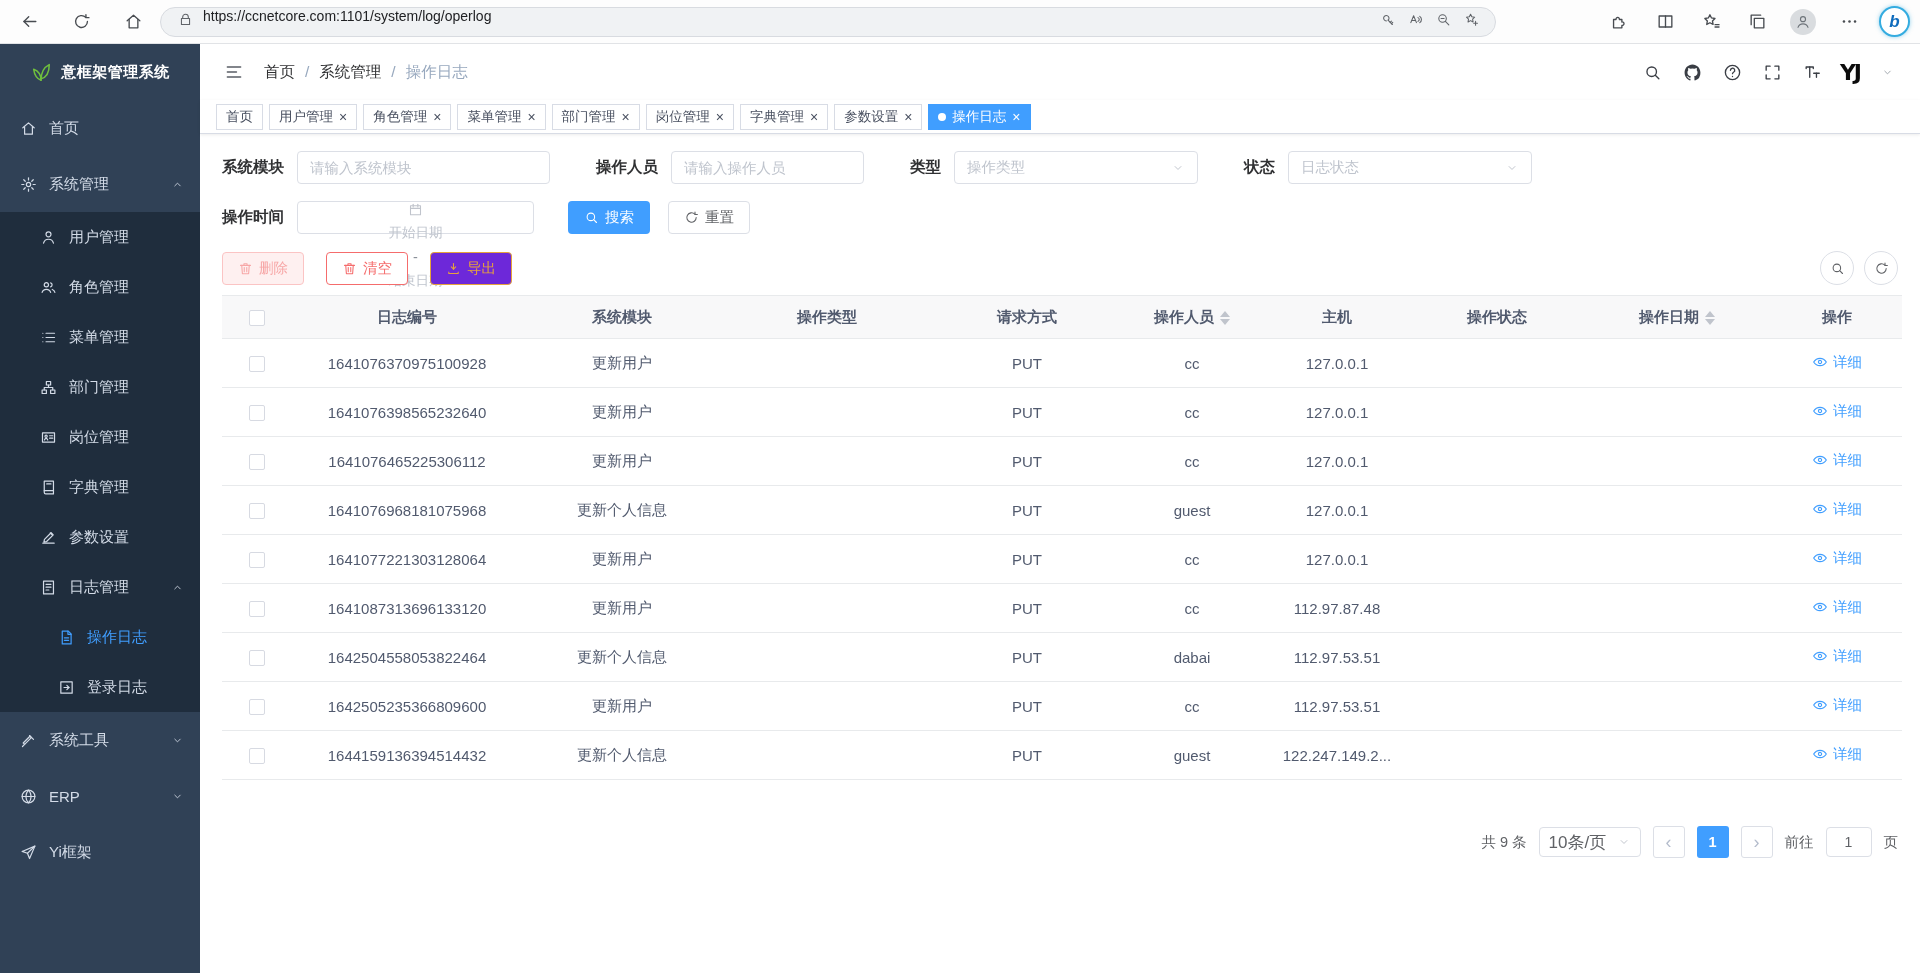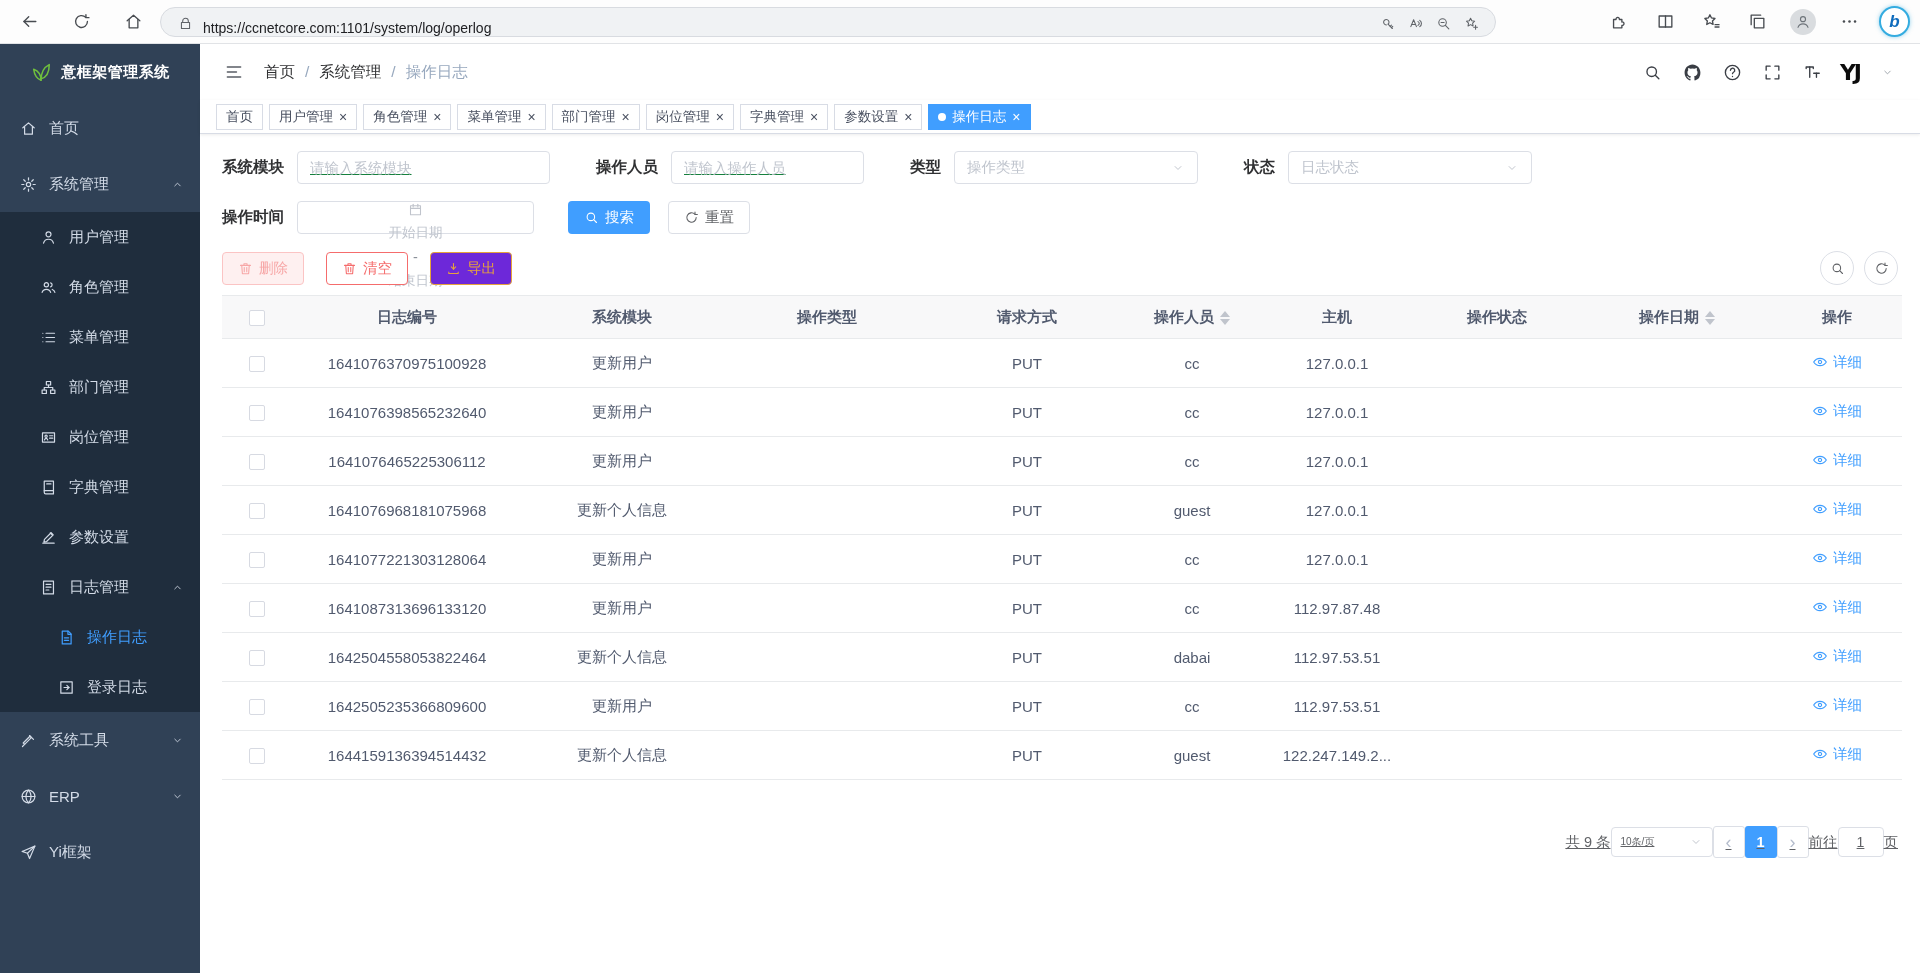--- a/index.html
+++ b/index.html
@@ -8,21 +8,21 @@
   svg.ic{stroke:currentColor;fill:none;stroke-width:1.7;stroke-linecap:round;stroke-linejoin:round;display:block;}
   svg.ic.fill{fill:currentColor;stroke:none;}
   [data-icon]{display:inline-flex;align-items:center;justify-content:center;}
   [data-icon] svg{width:16px;height:16px;}
 
   
   .browser-bar{height:44px;background:#fdfdfd;border-bottom:1px solid #e1e3e6;display:flex;align-items:center;padding:0 10px;}
   .nav-group{display:flex;align-items:center;gap:14px;}
   .nav-btn{width:38px;height:34px;border-radius:6px;display:inline-flex;align-items:center;justify-content:center;color:#484c51;cursor:pointer;}
   .nav-btn svg{width:19px;height:19px;}
-  .address-bar{margin-left:8px;width:1336px;height:30px;background:#f0f2f4;border:1px solid #d8dbe0;border-radius:15px;display:flex;align-items:flex-end;padding:0 12px;}
+  .address-bar{margin-left:8px;width:1336px;height:30px;background:#f0f2f4;border:1px solid #d8dbe0;border-radius:15px;display:flex;align-items:flex-start;padding:0 12px;}
   .addr-icon{width:24px;height:24px;color:#5f6368;cursor:pointer;}
   .addr-icon svg{width:15px;height:15px;}
   .addr-url{font-size:14px;color:#202124;margin-left:6px;flex:1;white-space:nowrap;overflow:hidden;}
   .addr-actions{display:flex;align-items:center;gap:4px;}
   .browser-actions{margin-left:auto;display:flex;align-items:center;gap:14px;}
   .browser-actions .nav-btn{width:32px;}
   .avatar-circle{width:26px;height:26px;border-radius:50%;background:#d9dcdf;color:#6e747a;display:inline-flex;align-items:center;justify-content:center;}
   .avatar-circle svg{width:16px;height:16px;}
   .copilot{width:31px;height:31px;border-radius:50%;background:#fff;border:2.5px solid #34ace0;color:#0f6cbd;display:inline-flex;align-items:center;justify-content:center;font-weight:bold;font-style:italic;font-size:17px;cursor:pointer;box-shadow:0 0 4px rgba(52,172,224,.5);}
 
@@ -64,21 +64,21 @@
   .tag.active{background:#409eff;border-color:#409eff;color:#fff;}
   .tag.active .dot{display:inline-block;}
   .tag-close{font-size:14px;line-height:1;}
 
   
   .content{flex:1;padding:17px 22px 0;}
   .form-row{display:flex;align-items:center;margin-bottom:17px;}
   .form-item{display:flex;align-items:center;margin-right:46px;}
   .form-label{font-size:15.5px;font-weight:bold;color:#303133;margin-right:13px;white-space:nowrap;}
   .el-input{display:flex;align-items:center;height:33px;border:1px solid #dcdfe6;border-radius:4px;background:#fff;padding:0 12px;font-size:14.5px;color:#606266;}
-  .el-input input{border:none;outline:none;width:100%;font:inherit;color:#15803d;background:transparent;text-decoration:underline;}
+  .el-input input{border:none;outline:none;width:100%;font:inherit;color:#ec4899;background:transparent;}
   .el-input input::placeholder{color:#bfc4cd;}
   .w-input{width:253px;}
   .el-select{width:244px;justify-content:space-between;cursor:pointer;}
   .select-ph{color:#bfc4cd;}
   .select-chev{color:#c0c4cc;}
   .select-chev svg{width:14px;height:14px;}
   .date-range{width:237px;gap:7px;padding:0 10px;cursor:pointer;flex-direction:column;}
   .cal-icon{color:#c0c4cc;}
   .cal-icon svg{width:15px;height:15px;}
   .date-ph{color:#bfc4cd;font-size:13.5px;white-space:nowrap;}
@@ -101,22 +101,22 @@
   .log-table td{height:49px;color:#515a6e;font-size:15px;border-bottom:1px solid #e8eaec;text-align:center;white-space:nowrap;overflow:hidden;text-overflow:ellipsis;}
   .cb{display:inline-block;width:16px;height:16px;border:1px solid #d7dae2;border-radius:2px;background:#fff;vertical-align:middle;cursor:pointer;}
   .sort-caret{display:inline-flex;flex-direction:column;margin-left:6px;vertical-align:middle;gap:2px;cursor:pointer;}
   .sort-caret i{display:block;width:0;height:0;border-left:5px solid transparent;border-right:5px solid transparent;}
   .sort-caret .asc{border-bottom:6px solid #c0c4cc;}
   .sort-caret .desc{border-top:6px solid #c0c4cc;}
   .detail-link{color:#409eff;display:inline-flex;align-items:center;gap:5px;cursor:pointer;font-size:14.5px;}
   .dl-icon svg{width:16px;height:16px;}
 
   
-  .pagination{display:flex;align-items:center;justify-content:flex-end;margin-top:46px;font-size:14.5px;color:#606266;text-decoration:underline;}
-  .page-size{width:102px;height:30px;border:1px solid #dcdfe6;border-radius:4px;display:flex;align-items:center;justify-content:space-between;padding:0 9px;cursor:pointer;color:#606266;font-size:10px;}
+  .pagination{display:flex;align-items:center;justify-content:flex-end;gap:12px;margin-top:46px;font-size:14.5px;color:#606266;}
+  .page-size{width:102px;height:30px;border:1px solid #dcdfe6;border-radius:4px;display:flex;align-items:center;justify-content:space-between;padding:0 9px;cursor:pointer;color:#606266;font-size:17px;}
   .pg-btn{width:32px;height:32px;border:1px solid #dcdfe6;border-radius:3px;background:#fff;color:#b4bccc;display:inline-flex;align-items:center;justify-content:center;font-size:18px;cursor:pointer;}
   .pg-current{width:32px;height:32px;background:#409eff;color:#fff;border-radius:3px;display:inline-flex;align-items:center;justify-content:center;font-weight:bold;font-size:14.5px;cursor:default;}
   .goto-input{width:46px;height:30px;border:1px solid #dcdfe6;border-radius:4px;text-align:center;color:#606266;font-size:14px;outline:none;}
 </style>
 </head>
 <body>
 
 <div class="browser-bar">
   <div class="nav-group" id="browser-left">
       <span class="nav-btn" data-icon="back">

